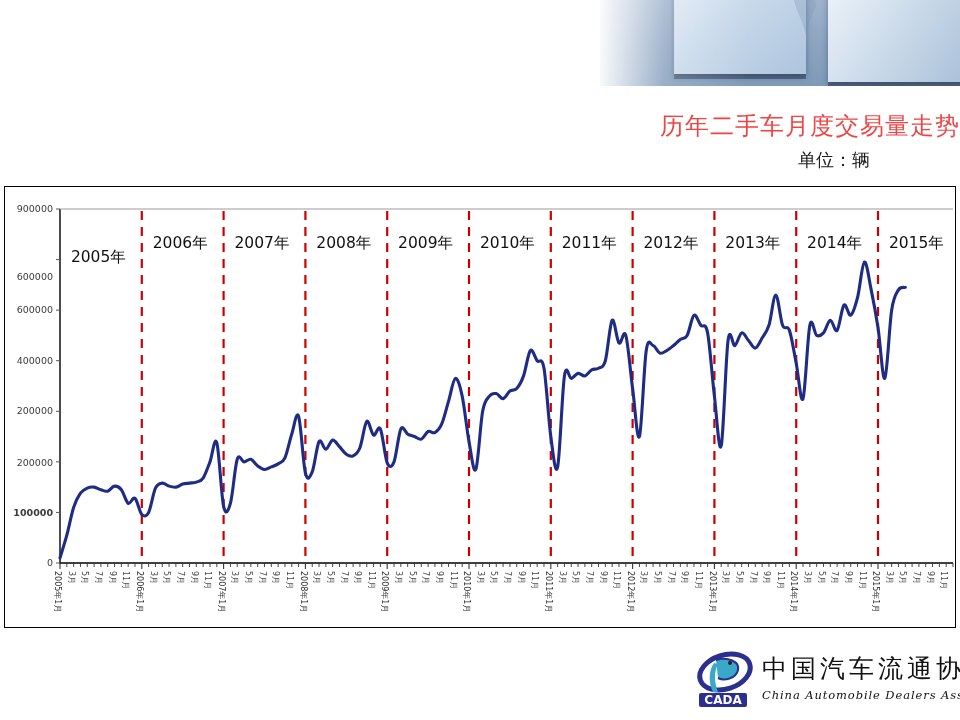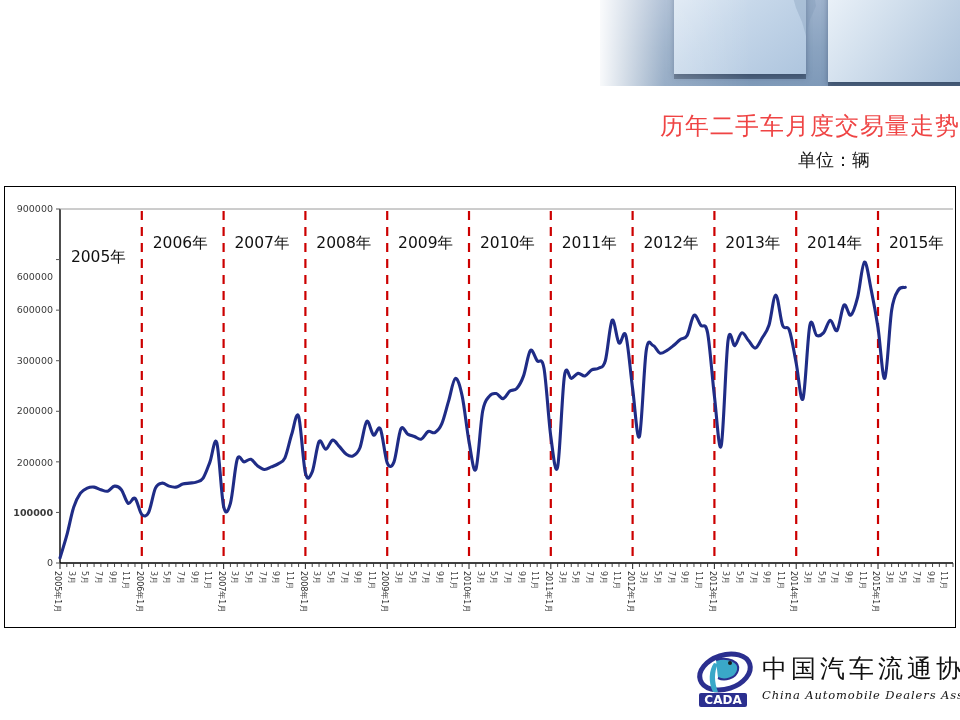--- a/index.html
+++ b/index.html
@@ -288,21 +288,21 @@
         <line x1="791.2137404580152" y1="24" x2="791.2137404580152" y2="376" stroke="#CC0000" stroke-width="2.2" stroke-dasharray="9 7"></line>
         <line x1="873.0152671755725" y1="24" x2="873.0152671755725" y2="376" stroke="#CC0000" stroke-width="2.2" stroke-dasharray="9 7"></line>
       </g>
     <path id="data-path" fill="none" stroke="#1F2C86" stroke-width="3.1" stroke-linejoin="round" stroke-linecap="round" d="M55.00,370.94 C56.14,367.15 59.54,356.61 61.82,348.19 C64.09,339.76 66.36,327.37 68.63,320.37 C70.91,313.38 73.18,309.41 75.45,306.21 C77.72,303.01 79.99,302.17 82.27,301.15 C84.54,300.14 86.81,299.89 89.08,300.14 C91.36,300.40 93.63,302.00 95.90,302.67 C98.17,303.35 100.45,304.78 102.72,304.19 C104.99,303.60 107.26,299.38 109.53,299.13 C111.81,298.88 114.08,299.81 116.35,302.67 C118.62,305.54 120.90,314.89 123.17,316.33 C125.44,317.76 127.71,309.41 129.98,311.27 C132.26,313.12 134.53,325.09 136.80,327.45 C139.07,329.81 141.35,329.81 143.62,325.43 C145.89,321.05 148.16,306.04 150.44,301.15 C152.71,296.27 154.98,296.43 157.25,296.10 C159.52,295.76 161.80,298.46 164.07,299.13 C166.34,299.81 168.61,300.48 170.89,300.14 C173.16,299.81 175.43,297.78 177.70,297.11 C179.97,296.43 182.25,296.43 184.52,296.10 C186.79,295.76 189.06,295.93 191.34,295.09 C193.61,294.24 195.88,294.41 198.15,291.04 C200.42,287.67 202.70,280.76 204.97,274.86 C207.24,268.96 209.51,248.22 211.79,255.64 C214.06,263.06 216.33,309.25 218.60,319.36 C220.88,329.47 223.15,324.16 225.42,316.33 C227.69,308.49 229.96,279.24 232.24,272.33 C234.51,265.42 236.78,274.86 239.05,274.86 C241.33,274.86 243.60,271.65 245.87,272.33 C248.14,273.00 250.41,277.22 252.69,278.90 C254.96,280.59 257.23,282.27 259.50,282.44 C261.78,282.61 264.05,280.84 266.32,279.91 C268.59,278.99 270.87,278.40 273.14,276.88 C275.41,275.36 277.68,275.78 279.95,270.81 C282.23,265.84 284.50,253.95 286.77,247.04 C289.04,240.13 291.32,222.85 293.59,229.34 C295.86,235.83 298.13,276.71 300.40,285.98 C302.68,295.25 304.95,290.20 307.22,284.97 C309.49,279.75 311.77,258.42 314.04,254.63 C316.31,250.84 318.58,262.47 320.85,262.21 C323.13,261.96 325.40,253.53 327.67,253.11 C329.94,252.69 332.22,257.33 334.49,259.69 C336.76,262.05 339.03,265.75 341.31,267.27 C343.58,268.79 345.85,269.88 348.12,268.79 C350.39,267.69 352.67,266.43 354.94,260.70 C357.21,254.97 359.48,236.51 361.76,234.40 C364.03,232.29 366.30,246.79 368.57,248.05 C370.84,249.32 373.12,237.35 375.39,241.99 C377.66,246.62 379.93,270.39 382.21,275.87 C384.48,281.35 386.75,280.50 389.02,274.86 C391.30,269.21 393.57,246.62 395.84,241.99 C398.11,237.35 400.38,245.78 402.66,247.04 C404.93,248.31 407.20,248.73 409.47,249.57 C411.75,250.41 414.02,252.94 416.29,252.10 C418.56,251.26 420.83,245.61 423.11,244.51 C425.38,243.42 427.65,246.79 429.92,245.53 C432.20,244.26 434.47,242.15 436.74,236.93 C439.01,231.70 441.28,221.76 443.56,214.17 C445.83,206.59 448.10,192.26 450.37,191.41 C452.65,190.57 454.92,198.58 457.19,209.11 C459.46,219.65 461.74,242.41 464.01,254.63 C466.28,266.85 468.55,287.50 470.82,282.44 C473.10,277.39 475.37,236.51 477.64,224.29 C479.91,212.06 482.19,212.06 484.46,209.11 C486.73,206.16 489.00,206.16 491.27,206.59 C493.55,207.01 495.82,212.06 498.09,211.64 C500.36,211.22 502.64,205.74 504.91,204.06 C507.18,202.37 509.45,204.06 511.73,201.53 C514.00,199.00 516.27,195.21 518.54,188.89 C520.81,182.56 523.09,166.13 525.36,163.60 C527.63,161.07 529.90,170.76 532.18,173.71 C534.45,176.66 536.72,168.66 538.99,181.30 C541.26,193.94 543.54,233.14 545.81,249.57 C548.08,266.01 550.35,290.03 552.63,279.91 C554.90,269.80 557.17,203.64 559.44,188.89 C561.72,174.14 563.99,191.84 566.26,191.41 C568.53,190.99 570.80,186.78 573.08,186.36 C575.35,185.94 577.62,189.48 579.89,188.89 C582.17,188.30 584.44,184.08 586.71,182.82 C588.98,181.55 591.25,182.82 593.53,181.30 C595.80,179.78 598.07,181.72 600.34,173.71 C602.62,165.71 604.89,136.21 607.16,133.26 C609.43,130.31 611.70,153.49 613.98,156.01 C616.25,158.54 618.52,140.84 620.79,148.43 C623.07,156.01 625.34,184.67 627.61,201.53 C629.88,218.39 632.16,255.89 634.43,249.57 C636.70,243.25 638.97,178.77 641.24,163.60 C643.52,148.43 645.79,158.12 648.06,158.54 C650.33,158.96 652.61,165.29 654.88,166.13 C657.15,166.97 659.42,164.86 661.69,163.60 C663.97,162.34 666.24,160.40 668.51,158.54 C670.78,156.69 673.06,154.16 675.33,152.47 C677.60,150.79 679.87,152.47 682.15,148.43 C684.42,144.38 686.69,129.89 688.96,128.20 C691.23,126.51 693.51,135.36 695.78,138.31 C698.05,141.26 700.32,134.10 702.60,145.90 C704.87,157.70 707.14,190.32 709.41,209.11 C711.68,227.91 713.96,267.95 716.23,258.67 C718.50,249.40 720.77,170.17 723.05,153.49 C725.32,136.80 727.59,159.81 729.86,158.54 C732.13,157.28 734.41,146.74 736.68,145.90 C738.95,145.06 741.22,150.96 743.50,153.49 C745.77,156.01 748.04,161.49 750.31,161.07 C752.59,160.65 754.86,154.75 757.13,150.96 C759.40,147.16 761.67,145.48 763.95,138.31 C766.22,131.15 768.49,107.97 770.76,107.97 C773.04,107.97 775.31,132.41 777.58,138.31 C779.85,144.21 782.12,137.05 784.40,143.37 C786.67,149.69 788.94,164.86 791.21,176.24 C793.49,187.62 795.76,217.96 798.03,211.64 C800.30,205.32 802.58,148.85 804.85,138.31 C807.12,127.78 809.39,147.16 811.66,148.43 C813.94,149.69 816.21,148.43 818.48,145.90 C820.75,143.37 823.03,133.68 825.30,133.26 C827.57,132.84 829.84,145.90 832.11,143.37 C834.39,140.84 836.66,120.61 838.93,118.09 C841.20,115.56 843.48,129.46 845.75,128.20 C848.02,126.94 850.29,119.35 852.56,110.50 C854.84,101.65 857.11,76.36 859.38,75.10 C861.65,73.84 863.93,91.96 866.20,102.91 C868.47,113.87 870.74,126.09 873.02,140.84 C875.29,155.59 877.56,194.36 879.83,191.41 C882.10,188.46 884.38,137.89 886.65,123.14 C888.92,108.39 891.19,106.71 893.47,102.91 C895.74,99.12 899.15,100.81 900.28,100.39"></path>
   </svg>
   <div id="ylabels">
       <div class="ytick-label" style="left: 0px; top: 370px;">0</div>
       <div class="ytick-label" style="left: 0px; top: 320px; font-weight: bold;">100000</div>
       <div class="ytick-label" style="left: 0px; top: 270px;">200000</div>
       <div class="ytick-label" style="left: 0px; top: 218.286px;">200000</div>
-      <div class="ytick-label" style="left: 0px; top: 167.714px;">300000</div>
+      <div class="ytick-label" style="left: 0px; top: 167.714px;">400000</div>
       <div class="ytick-label" style="left: 0px; top: 117.143px;">600000</div>
       <div class="ytick-label" style="left: 0px; top: 84px;">600000</div>
       <div class="ytick-label" style="left: 0px; top: 16px;">900000</div>
     </div>
   <div id="yearlabels">
       <div class="year-band-label" style="left: 65.9008px; top: 60px;">2005年</div>
       <div class="year-band-label" style="left: 147.702px; top: 46px;">2006年</div>
       <div class="year-band-label" style="left: 229.504px; top: 46px;">2007年</div>
       <div class="year-band-label" style="left: 311.305px; top: 46px;">2008年</div>
       <div class="year-band-label" style="left: 393.107px; top: 46px;">2009年</div>

